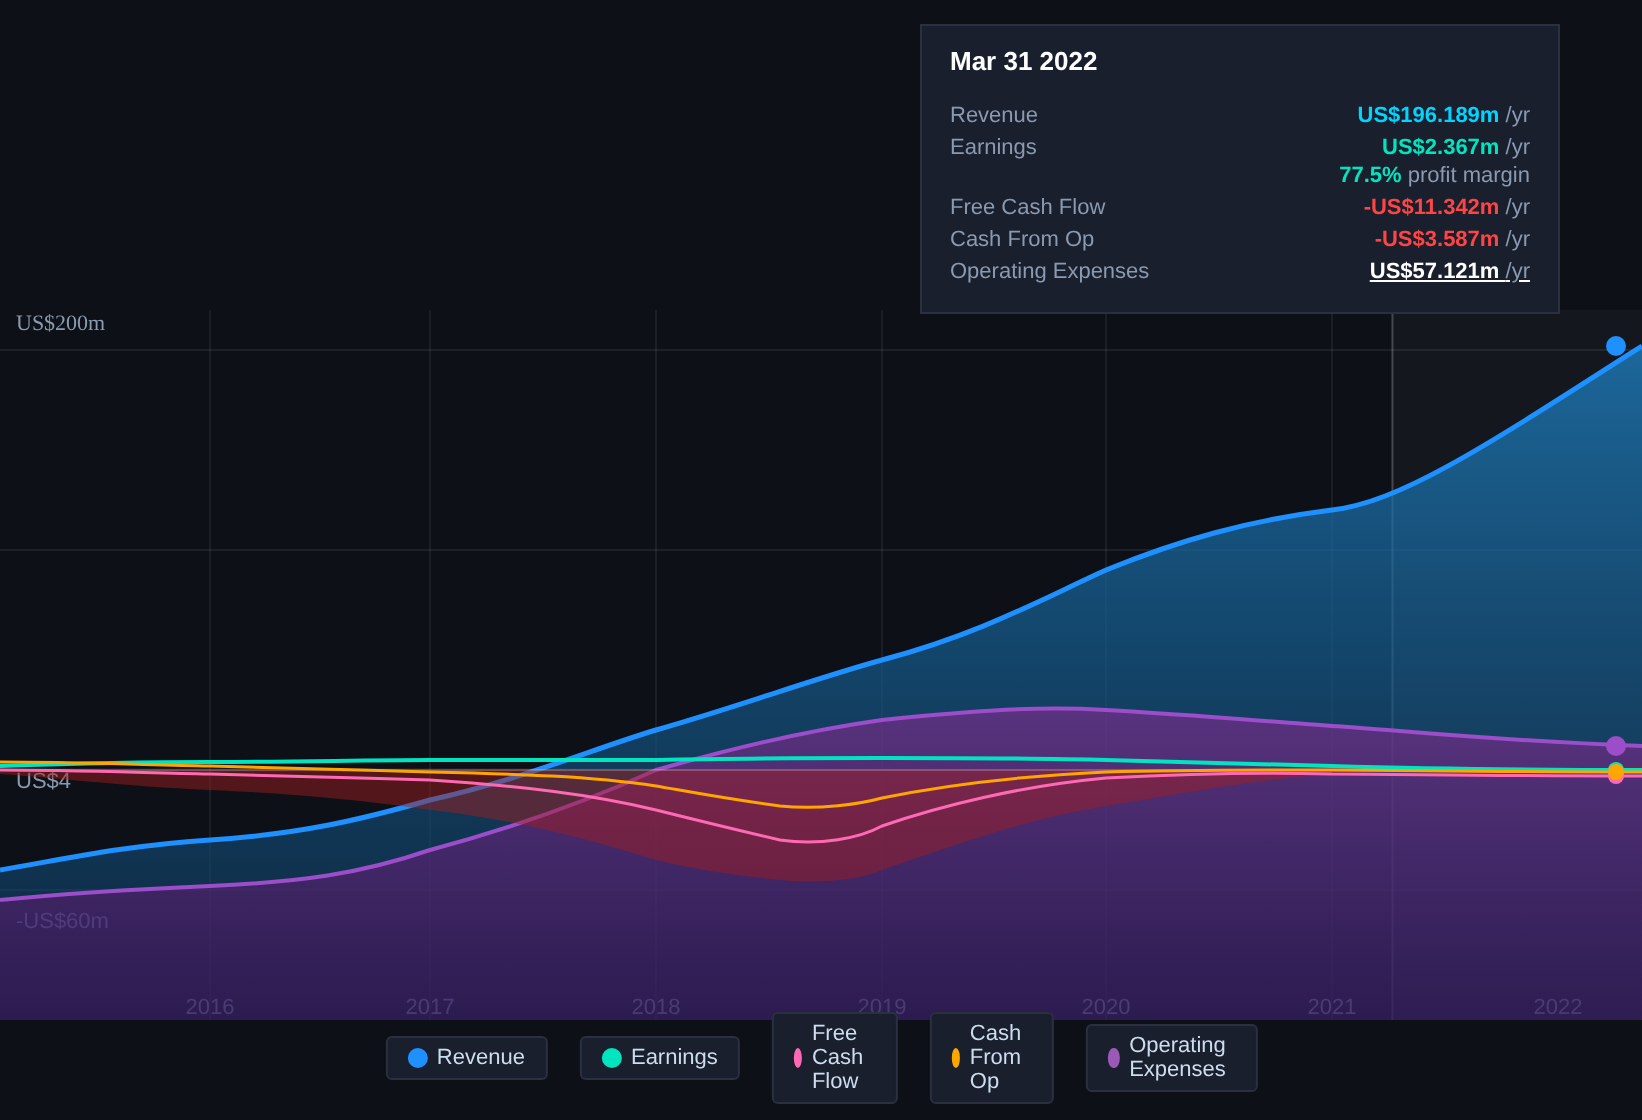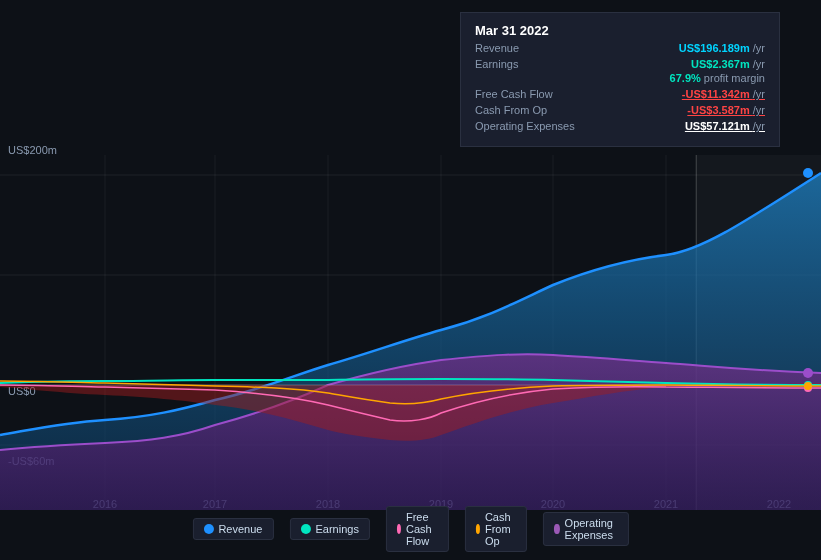--- a/index.html
+++ b/index.html
@@ -27,21 +27,21 @@
       border: 1px solid #2a3040;
       padding: 10px 14px;
       min-width: 320px;
       z-index: 10;
     }
 
     .tooltip-title {
       color: #ffffff;
       font-size: 13px;
       font-weight: bold;
-      margin-bottom: 4px;
+      margin-bottom: 14px;
     }
 
     .tooltip-row {
       display: flex;
       justify-content: space-between;
       align-items: baseline;
       margin-bottom: 4px;
     }
 
     .tooltip-label {
@@ -51,21 +51,21 @@
     }
 
     .tooltip-value {
       font-size: 11px;
       font-weight: bold;
       text-align: right;
     }
 
     .tooltip-value.cyan { color: #00d4ff; }
     .tooltip-value.teal { color: #00e5c0; }
-    .tooltip-value.red { color: #ff4444; text-decoration: underline; }
+    .tooltip-value.red { color: #ff4444; }
     .tooltip-value.white { color: #ffffff; text-decoration: underline; }
 
     .tooltip-per-yr {
       color: #8a9ab0;
       font-size: 11px;
       font-weight: normal;
     }
 
     .profit-margin-row {
       display: flex;
@@ -163,43 +163,43 @@
       <span class="tooltip-label">Revenue</span>
       <span class="tooltip-value cyan">US$196.189m <span class="tooltip-per-yr">/yr</span></span>
     </div>
 
     <div class="tooltip-row">
       <span class="tooltip-label">Earnings</span>
       <span class="tooltip-value teal">US$2.367m <span class="tooltip-per-yr">/yr</span></span>
     </div>
 
     <div class="profit-margin-row">
-      <span class="profit-margin-text"><span class="profit-margin-pct">67.9%</span> profit margin</span>
+      <span class="profit-margin-text"><span class="profit-margin-pct">77.5%</span> profit margin</span>
     </div>
 
     <div class="tooltip-row">
       <span class="tooltip-label">Free Cash Flow</span>
       <span class="tooltip-value red">-US$11.342m <span class="tooltip-per-yr">/yr</span></span>
     </div>
 
     <div class="tooltip-row">
       <span class="tooltip-label">Cash From Op</span>
       <span class="tooltip-value red">-US$3.587m <span class="tooltip-per-yr">/yr</span></span>
     </div>
 
     <div class="tooltip-row">
       <span class="tooltip-label">Operating Expenses</span>
       <span class="tooltip-value white">US$57.121m <span class="tooltip-per-yr">/yr</span></span>
     </div>
   </div>
 
   <div class="highlight-band"></div>
 
-  <div class="y-label" style="top: 144px;">US$200m</div>
-  <div class="y-label" style="top: 385px;">US$0</div>
+  <div class="y-label" style="top: 156px; font-family: Liberation Serif, serif;">US$200m</div>
+  <div class="y-label" style="top: 385px;">US$4</div>
   <div class="y-label" style="top: 455px;">-US$60m</div>
 
   <div class="x-label" style="left: 105px;">2016</div>
   <div class="x-label" style="left: 215px;">2017</div>
   <div class="x-label" style="left: 328px;">2018</div>
   <div class="x-label" style="left: 441px;">2019</div>
   <div class="x-label" style="left: 553px;">2020</div>
   <div class="x-label" style="left: 666px;">2021</div>
   <div class="x-label" style="left: 779px;">2022</div>
 

